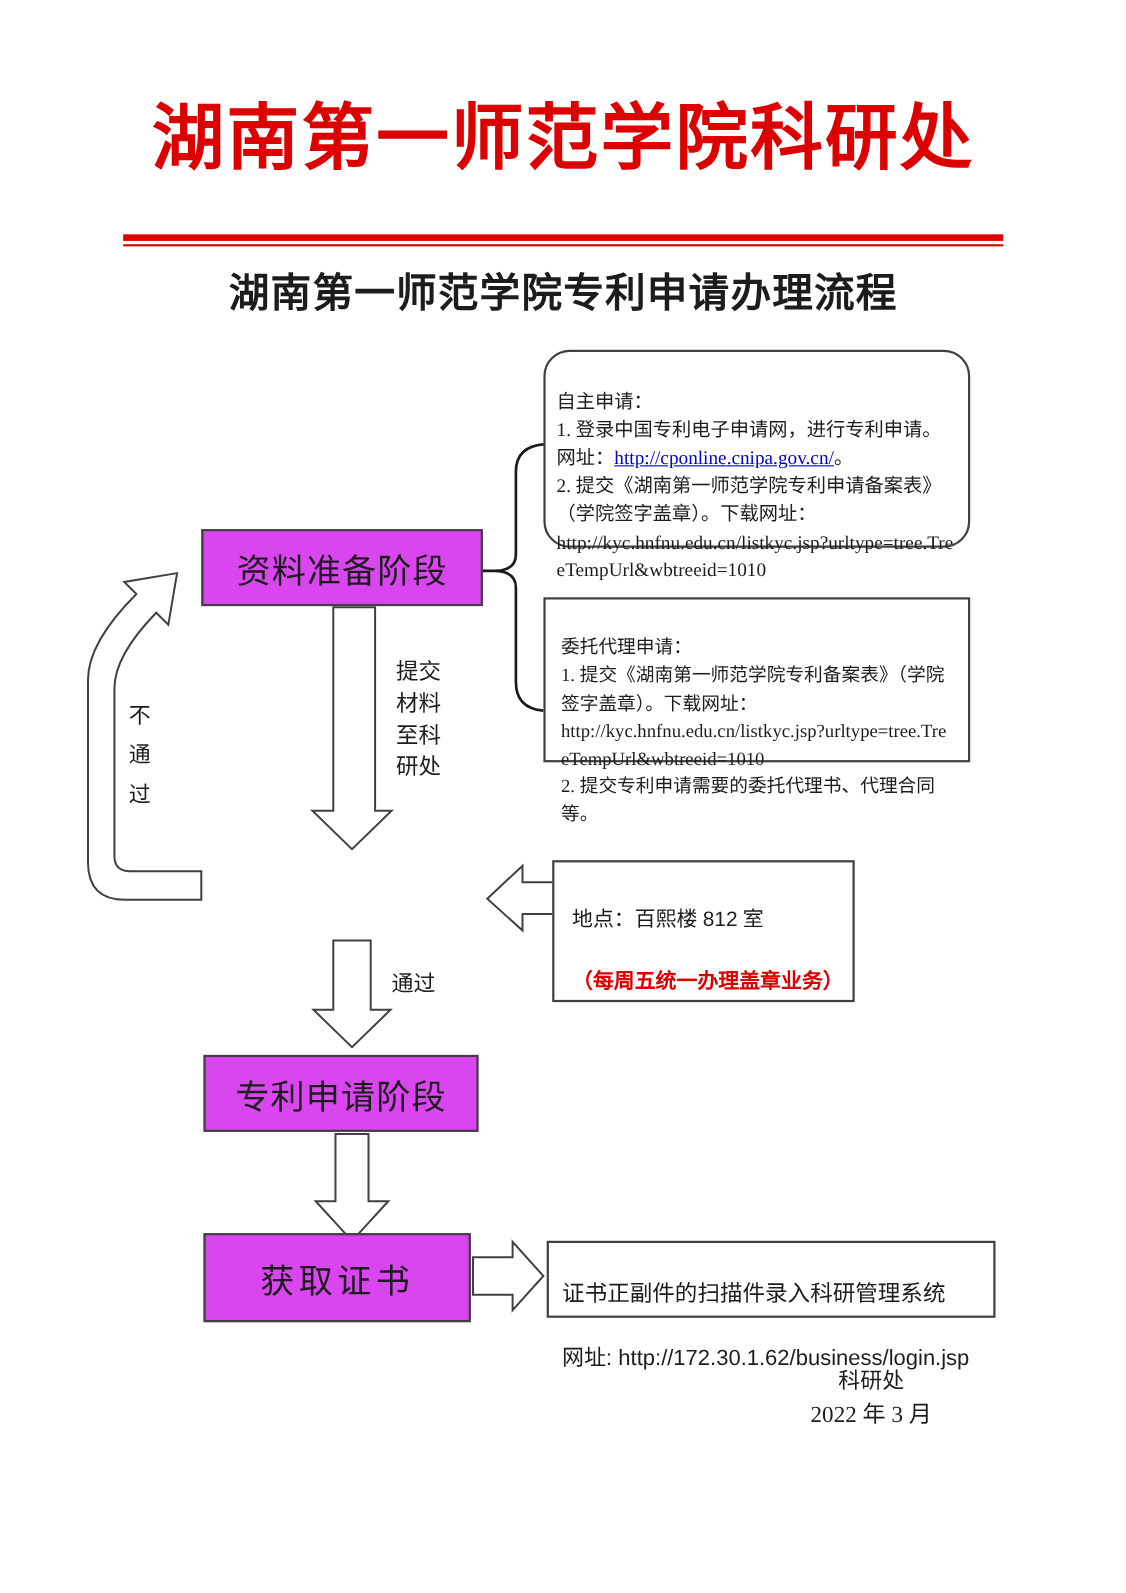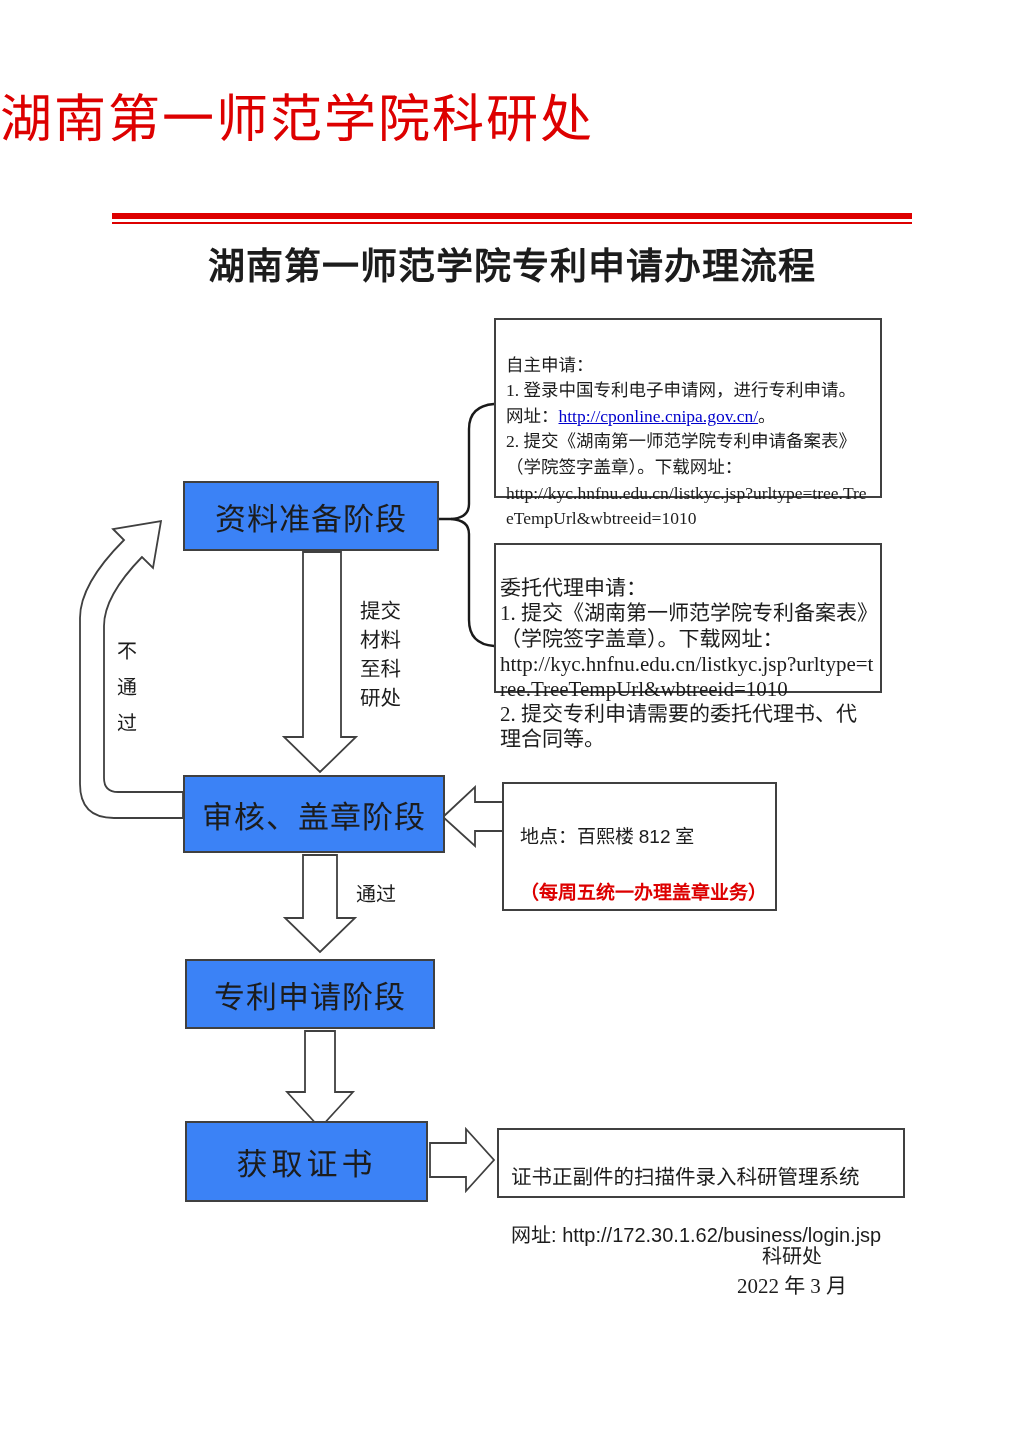--- a/index.html
+++ b/index.html
@@ -5,49 +5,49 @@
   :root{
     --red:#dd0000; --link:#0000cc; --ink:#1c1c1c; --line:#404040;
   }
   html,body{margin:0;padding:0;background:#888;}
   .page{
     position:relative;width:1024px;height:1448px;margin:0 auto;
     background:#ffffff;overflow:hidden;color:var(--ink);
     font-family:"Liberation Serif", serif;
   }
   .masthead-title{
-    position:absolute;top:94px;left:0;width:100%;text-align:left;
-    font-size:52px;font-weight:normal;color:var(--red);letter-spacing:2px;line-height:1.0;
+    position:absolute;top:94px;left:0;width:100%;text-align:center;
+    font-size:66px;font-weight:bold;color:var(--red);letter-spacing:2px;line-height:1.0;
   }
   .red-rule{
     position:absolute;left:112px;top:213px;width:800px;height:3px;
     border-top:6px solid var(--red);border-bottom:2px solid var(--red);
   }
   .doc-title{
     position:absolute;top:236px;left:0;width:100%;text-align:center;
     font-size:37px;font-weight:bold;letter-spacing:1px;
   }
   svg.connectors{position:absolute;left:0;top:0;width:1024px;height:1448px;}
   .node{
-    position:absolute;border:2px solid var(--line);background:#3b82f6;
+    position:absolute;border:2px solid var(--line);background:#d946ef;
     display:flex;align-items:center;justify-content:center;
     font-size:31px;letter-spacing:1px;box-sizing:border-box;
   }
   .node1{left:183px;top:481px;width:256px;height:70px;}
   .node2{left:183px;top:775px;width:262px;height:78px;}
   .node3{left:185px;top:959px;width:250px;height:70px;}
   .node4{left:185px;top:1121px;width:243px;height:81px;letter-spacing:4px;}
   .info{
     position:absolute;border:2px solid var(--line);background:#fff;
     box-sizing:border-box;white-space:pre-line;
   }
   .boxA{left:494px;top:318px;width:388px;height:180px;padding:7px 10px;
-        font-size:17.5px;line-height:25.6px;word-break:break-all;}
-  .boxB{left:494px;top:543px;width:388px;height:150px;padding:6px 4px;
-        font-size:21px;line-height:25.2px;word-break:break-all;}
+        font-size:17.5px;line-height:25.6px;word-break:break-all;border-radius:24px;}
+  .boxB{left:494px;top:543px;width:388px;height:150px;padding:6px 14px;
+        font-size:17px;line-height:25.2px;word-break:break-all;}
   .boxC{left:502px;top:766px;width:275px;height:129px;padding:11px 0 0 16px;
         font-size:19px;line-height:28px;margin-top:16px;}
   .boxD{left:497px;top:1128px;width:408px;height:70px;padding:4px 12px;
         font-size:20.5px;line-height:29px;}
   .link{color:var(--link);text-decoration:underline;cursor:pointer;}
   .red-note{color:var(--red);font-weight:bold;}
   .sans{font-family:"Liberation Sans", sans-serif;}
   .boxD .sans{font-size:20px;}
   .edge-label{position:absolute;font-size:20px;white-space:pre-line;color:var(--ink);}
   .submit-label{left:360px;top:597px;font-size:20.5px;line-height:29px;}
@@ -75,23 +75,20 @@
       <path d="M 183 818 L 114 818 Q 80 818 80 784 L 80 618 Q 80 584 124 540 L 113 529 L 161 521 L 153 568 L 142 557 Q 104 596 104 626 L 104 778 Q 104 792 118 792 L 183 792 Z"></path>
     </g>
     <g fill="none" stroke="#1a1a1a" stroke-width="2.4" stroke-linecap="round">
       <path d="M 494 404 Q 469 406 469 429 L 469 504 Q 469 518 451 519 Q 469 520 469 534 L 469 620 Q 469 644 494 646"></path>
       <line x1="439" y1="519" x2="451" y2="519"></line>
     </g>
   </svg>
 
   <div class="node node1">
     <span>资料准备阶段</span>
-  </div>
-  <div class="node node2">
-    <span>审核、盖章阶段</span>
   </div>
   <div class="node node3">
     <span>专利申请阶段</span>
   </div>
   <div class="node node4">
     <span>获取证书</span>
   </div>
 
   <div class="edge-label submit-label">提交
 材料

